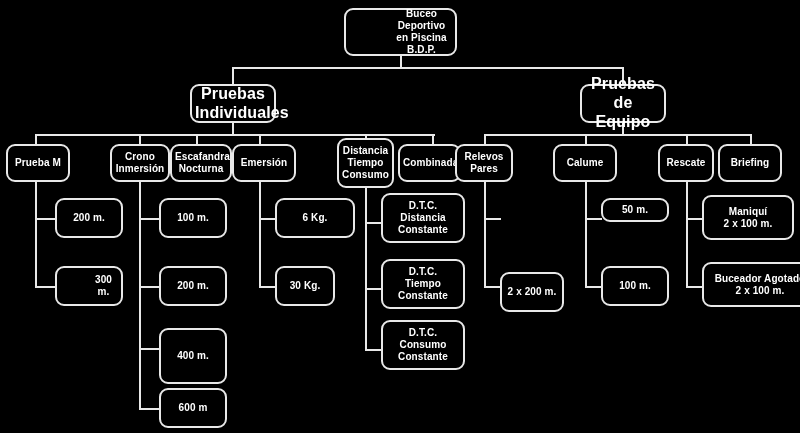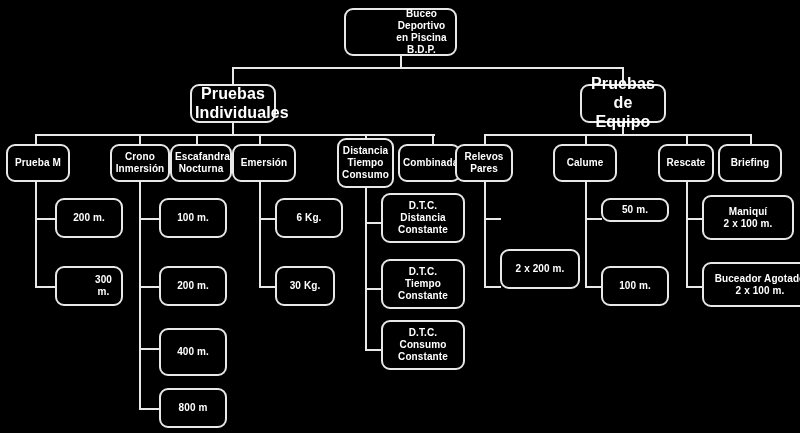--- a/index.html
+++ b/index.html
@@ -158,28 +158,28 @@
   <div class="node lvl3" style="left:55px; top:266px; width:68px; height:40px;padding-left:32px;">
     <span>300 m.</span>
   </div>
 
   <div class="node lvl3" style="left:159px; top:198px; width:68px; height:40px;">
     <span>100 m.</span>
   </div>
   <div class="node lvl3" style="left:159px; top:266px; width:68px; height:40px;">
     <span>200 m.</span>
   </div>
-  <div class="node lvl3" style="left:159px; top:328px; width:68px; height:48px;">
+  <div class="node lvl3" style="left:159px; top:328px; width:68px; height:56px;">
     <span>400 m.</span>
   </div>
   <div class="node lvl3" style="left:159px; top:388px; width:68px; height:40px;">
-    <span>800 m</span>
-  </div>
-
-  <div class="node lvl3" style="left:275px; top:198px; width:68px; height:40px;">
+    <span>600 m</span>
+  </div>
+
+  <div class="node lvl3" style="left:275px; top:198px; width:80px; height:40px;">
     <span>6 Kg.</span>
   </div>
   <div class="node lvl3" style="left:275px; top:266px; width:60px; height:40px;">
     <span>30 Kg.</span>
   </div>
 
   <div class="node lvl3" style="left:381px; top:193px; width:84px; height:50px;">
     <span>D.T.C.
 Distancia
 Constante</span>
@@ -188,21 +188,21 @@
     <span>D.T.C.
 Tiempo
 Constante</span>
   </div>
   <div class="node lvl3" style="left:381px; top:320px; width:84px; height:50px;">
     <span>D.T.C.
 Consumo
 Constante</span>
   </div>
 
-  <div class="node lvl3" style="left:500px; top:249px; width:80px; height:40px;">
+  <div class="node lvl3" style="left:500px; top:272px; width:64px; height:40px;">
     <span>2 x 200 m.</span>
   </div>
 
   <div class="node lvl3" style="left:601px; top:198px; width:68px; height:24px;">
     <span>50 m.</span>
   </div>
   <div class="node lvl3" style="left:601px; top:266px; width:68px; height:40px;">
     <span>100 m.</span>
   </div>
 

